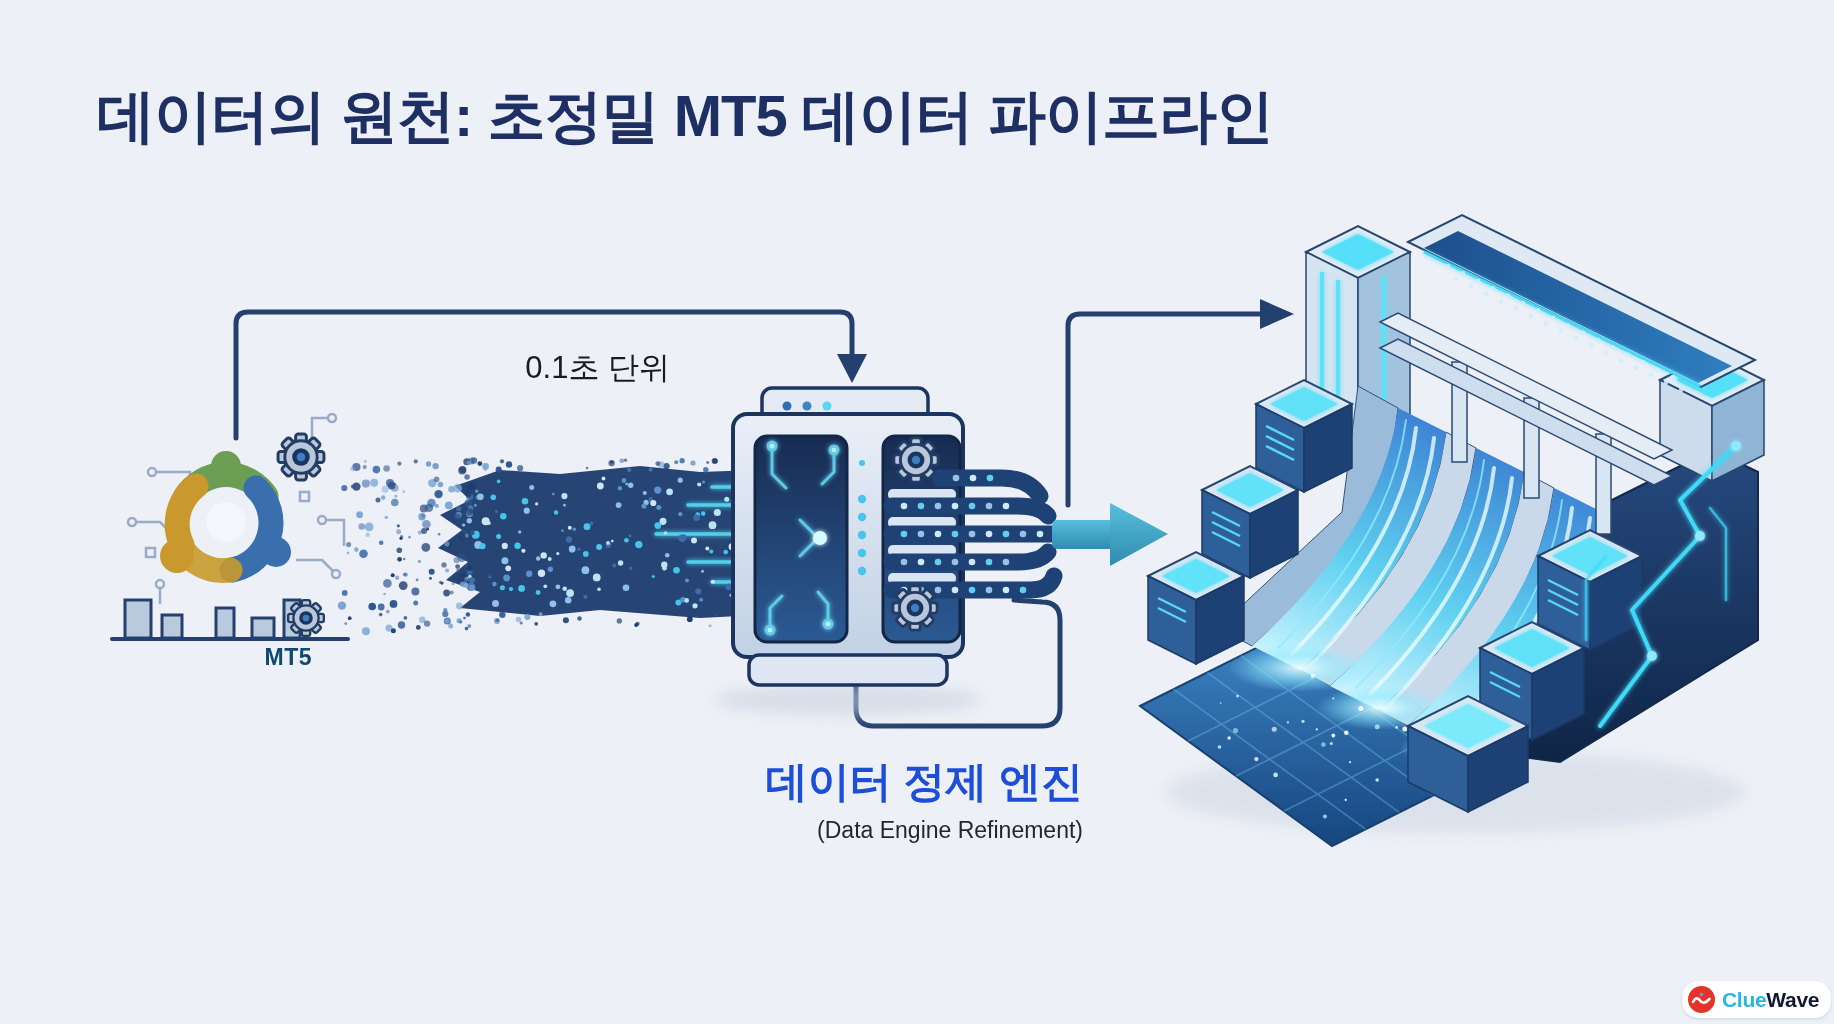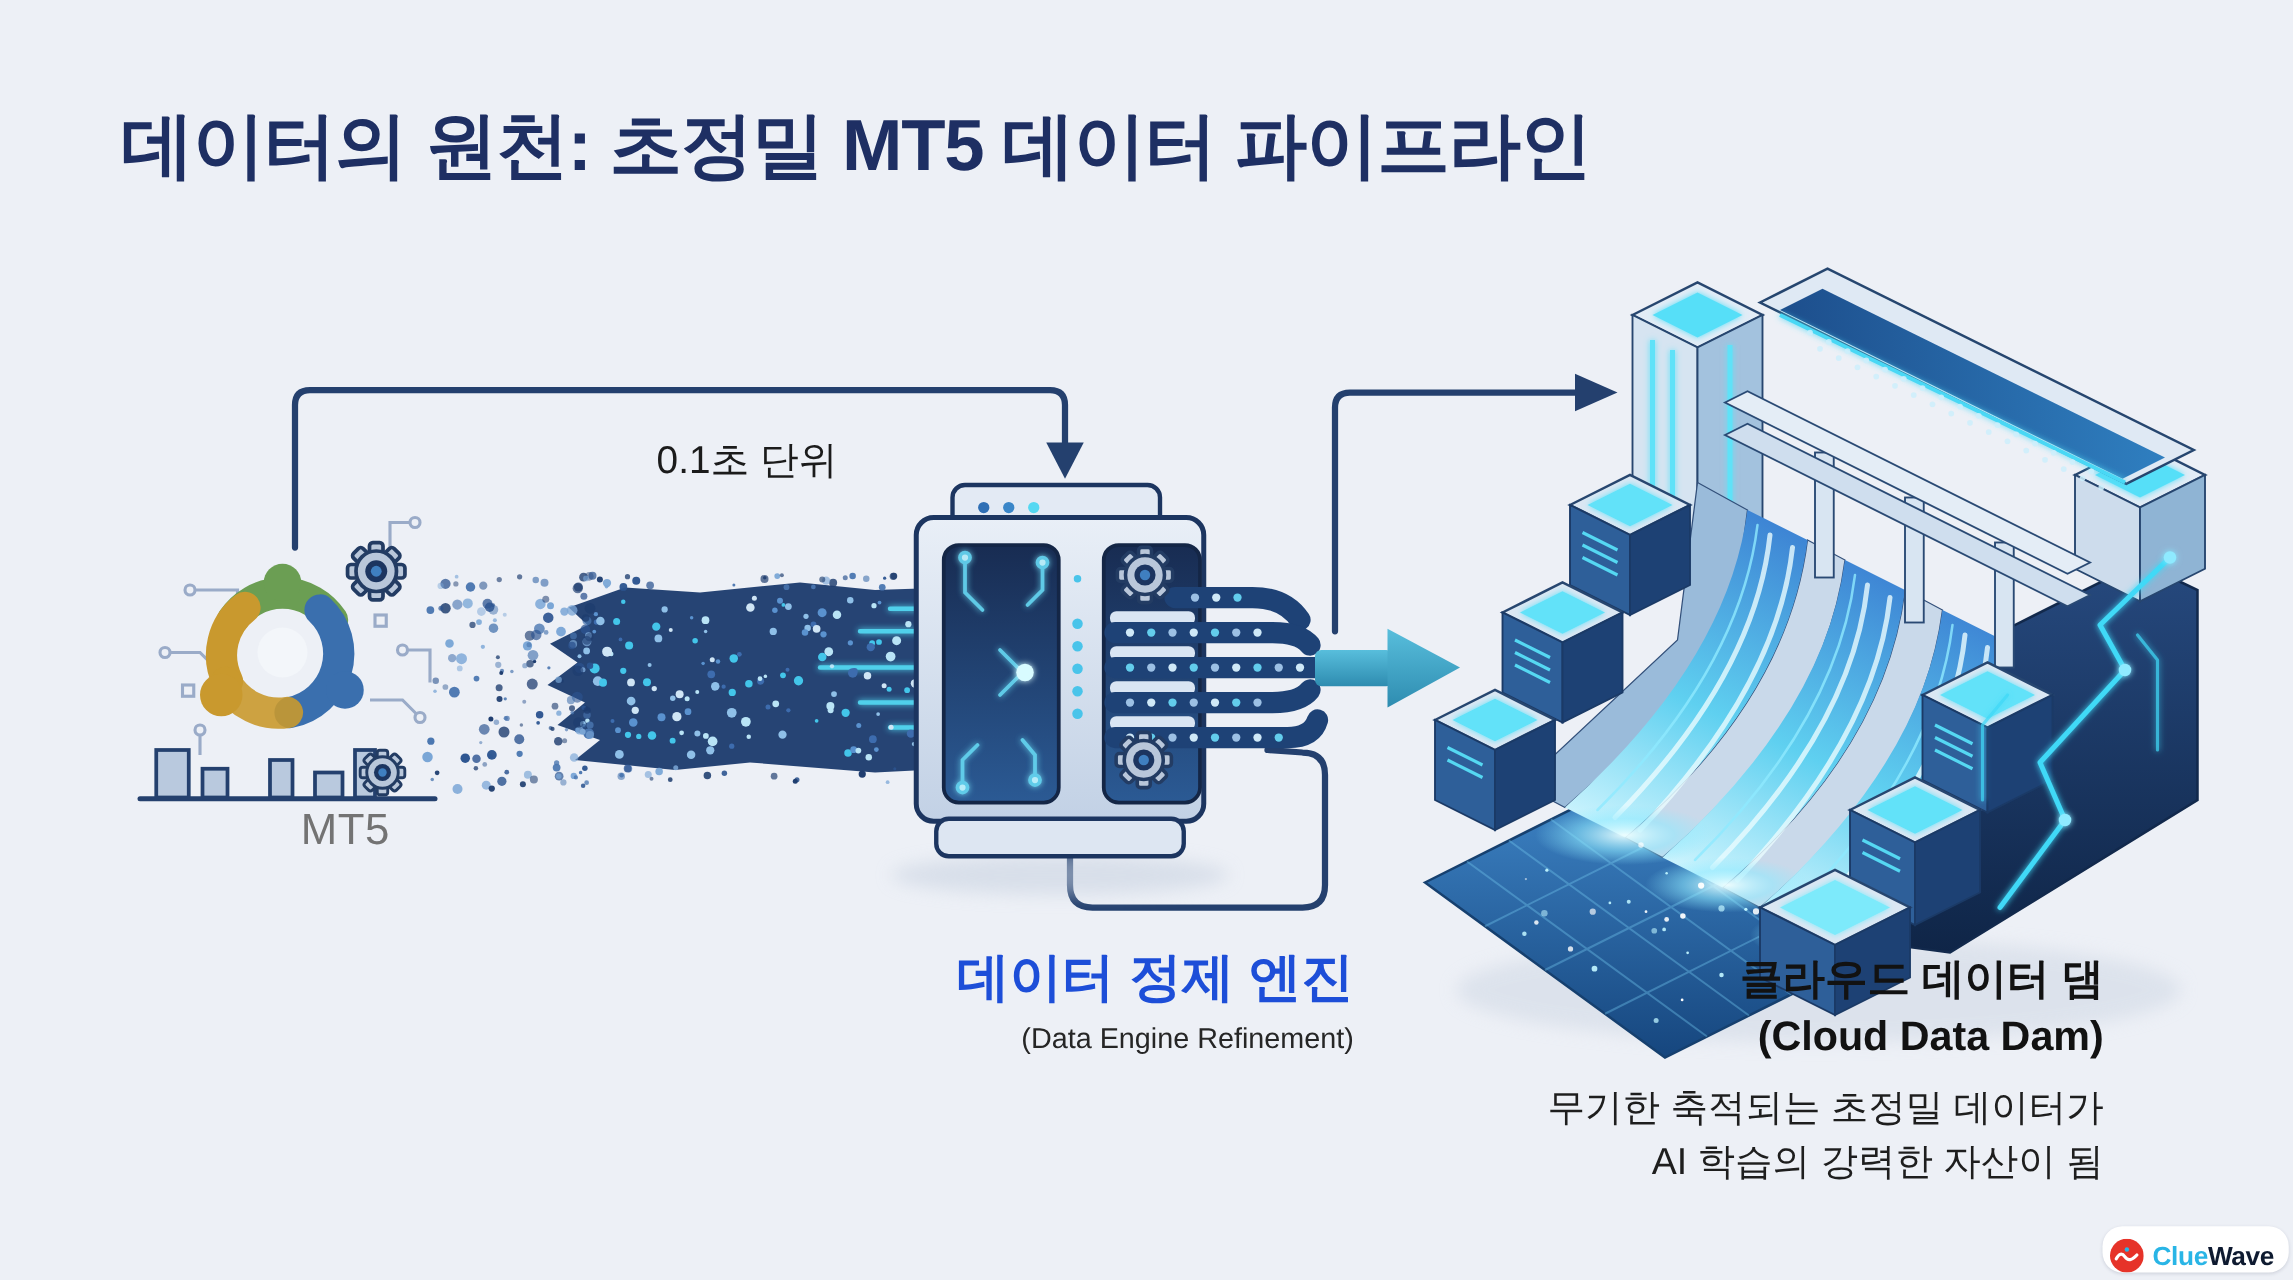--- a/index.html
+++ b/index.html
@@ -7,30 +7,30 @@
   }
   html,body{margin:0;padding:0;}
   body{width:1834px;height:1024px;overflow:hidden;background:var(--background);
        font-family:"Liberation Sans","DejaVu Sans",sans-serif;}
   .canvas{position:relative;width:1834px;height:1024px;background:var(--background);padding-left:40px;}
   .page-title{position:absolute;left:97px;top:78px;margin:0;font-size:58px;font-weight:800;
               letter-spacing:-1px;color:var(--title);white-space:nowrap;}
   .diagram{position:absolute;left:0;top:0;}
   .lbl{position:absolute;text-align:right;color:#1b1b1b;}
   .lbl-collect{left:378px;top:346px;width:292px;font-size:31px;font-weight:500;line-height:1.4;}
-  .lbl-mt5{left:152px;top:644px;width:160px;font-size:35px;font-weight:400;color:#737373;letter-spacing:.5px;}
+  .lbl-mt5{left:152px;top:644px;width:160px;font-size:23px;font-weight:700;color:#0c4a6e;letter-spacing:.5px;}
   .lbl-engine{left:608px;top:754px;width:475px;}
   .lbl-engine .ko{font-size:42px;font-weight:700;color:#1d4ed8;}
   .lbl-engine .en{font-size:23px;font-weight:400;color:#262626;margin-top:7px;}
   .lbl-dam{left:1178px;top:760px;width:505px;}
   .lbl-dam .ko{font-size:34px;font-weight:700;color:#121212;}
   .lbl-dam .en{font-size:33px;font-weight:700;color:#121212;margin-top:4px;}
   .lbl-dam .desc{font-size:30px;font-weight:400;color:#1e1e1e;line-height:1.42;margin-top:18px;}
   .logo{position:absolute;left:1682px;top:981px;height:37px;background:#ffffff;border-radius:16px;
-        display:flex;align-items:flex-end;padding:0 12px 0 6px;box-shadow:0 1px 3px rgba(20,30,60,.15);}
+        display:flex;align-items:center;padding:0 12px 0 6px;box-shadow:0 1px 3px rgba(20,30,60,.15);}
   .logo-mark{width:27px;height:27px;margin-right:7px;display:inline-block;}
   .logo-text{font-size:21px;font-weight:800;letter-spacing:-0.3px;}
   .logo-text .clue{color:#29b5e6;}
   .logo-text .wave{color:#0e1a30;}
 </style>
 </head>
 <body>
 
 <div class="canvas">
 
@@ -869,28 +869,20 @@
     <div>0.1초 단위</div>
   </div>
 
   <div class="lbl lbl-mt5">MT5</div>
 
   <div class="lbl lbl-engine">
     <div class="ko">데이터 정제 엔진</div>
     <div class="en">(Data Engine Refinement)</div>
   </div>
 
-  <div class="lbl lbl-dam">
-    <div class="ko">클라우드 데이터 댐</div>
-    <div class="en">(Cloud Data Dam)</div>
-    <div class="desc">
-      <div>무기한 축적되는 초정밀 데이터가</div>
-      <div>AI 학습의 강력한 자산이 됨</div>
-    </div>
-  </div>
 
   <div class="logo">
     <span class="logo-mark">
       <svg width="27" height="27" viewBox="0 0 27 27">
         <circle cx="13.5" cy="13.5" r="13.5" fill="#e63329"></circle>
         <path d="M5,16 Q8.5,9.5 12,14.5 T21.5,13" stroke="#ffffff" stroke-width="2.6" fill="none" stroke-linecap="round"></path>
         <circle cx="13.5" cy="8.5" r="1.8" fill="#29b5e6"></circle>
       </svg>
     </span>
     <span class="logo-text"><span class="clue">Clue</span><span class="wave">Wave</span></span>

